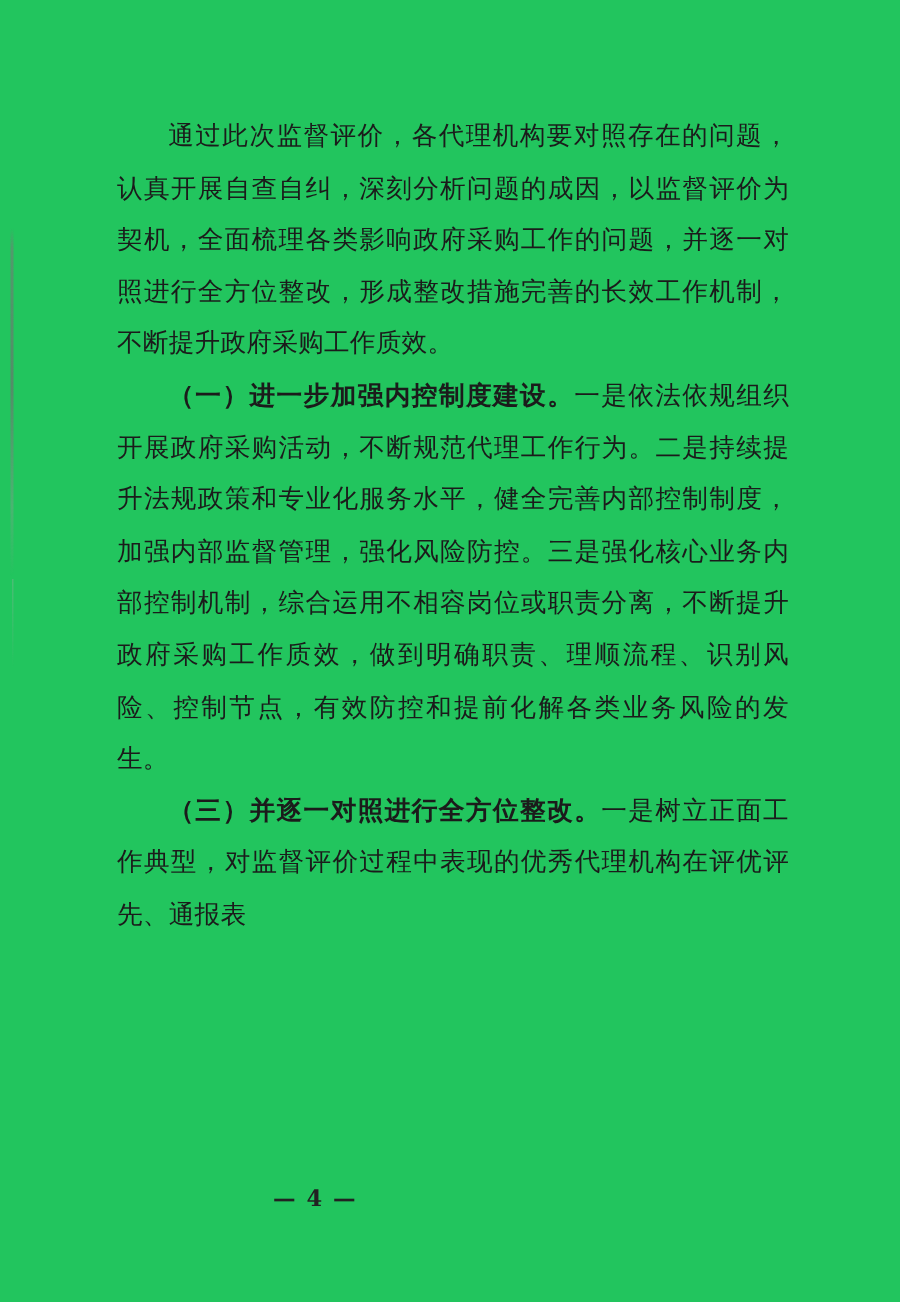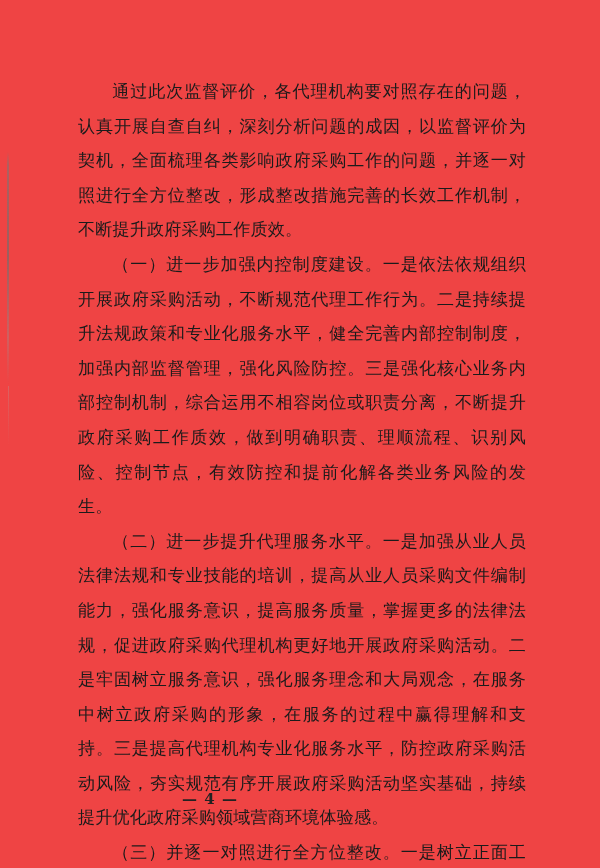--- a/index.html
+++ b/index.html
@@ -12,21 +12,21 @@
     width: 600px;
     height: 868px;
     overflow: hidden;
     font-family: "DejaVu Serif", "Liberation Serif", serif;
   }
 
   #page {
     position: relative;
     width: 600px;
     height: 868px;
-    background: #ef4444;
+    background: #22c55e;
     box-sizing: border-box;
   }
 
   
   #scan-streak {
     position: absolute;
     left: 7px;
     top: 152px;
     width: 2px;
     height: 232px;
@@ -68,21 +68,21 @@
     color: #1b1b1b;
     text-align: justify;
     text-justify: inter-character;
     text-indent: 2em;
     word-break: break-all;
     -webkit-font-smoothing: antialiased;
   }
   .para:last-child { text-align: justify; }
 
   .para b, .heading-run {
-    font-weight: 400;
+    font-weight: 700;
     letter-spacing: 0.2px;
   }
 
   #page-number {
     position: absolute;
     left: 0;
     top: 790px;
     width: 600px;
     text-align: center;
     font-size: 15px;
@@ -99,21 +99,20 @@
 
   <div id="scan-streak"></div>
   <div id="scan-streak-2"></div>
 
   <div id="body-text">
 
     <p class="para"><span class="heading-run"></span><span>通过此次监督评价，各代理机构要对照存在的问题，认真开展自查自纠，深刻分析问题的成因，以监督评价为契机，全面梳理各类影响政府采购工作的问题，并逐一对照进行全方位整改，形成整改措施完善的长效工作机制，不断提升政府采购工作质效。</span></p>
 
     <p class="para"><span class="heading-run">（一）进一步加强内控制度建设。</span><span>一是依法依规组织开展政府采购活动，不断规范代理工作行为。二是持续提升法规政策和专业化服务水平，健全完善内部控制制度，加强内部监督管理，强化风险防控。三是强化核心业务内部控制机制，综合运用不相容岗位或职责分离，不断提升政府采购工作质效，做到明确职责、理顺流程、识别风险、控制节点，有效防控和提前化解各类业务风险的发生。</span></p>
 
-    <p class="para"><span class="heading-run">（二）进一步提升代理服务水平。</span><span>一是加强从业人员法律法规和专业技能的培训，提高从业人员采购文件编制能力，强化服务意识，提高服务质量，掌握更多的法律法规，促进政府采购代理机构更好地开展政府采购活动。二是牢固树立服务意识，强化服务理念和大局观念，在服务中树立政府采购的形象，在服务的过程中赢得理解和支持。三是提高代理机构专业化服务水平，防控政府采购活动风险，夯实规范有序开展政府采购活动坚实基础，持续提升优化政府采购领域营商环境体验感。</span></p>
 
     <p class="para"><span class="heading-run">（三）并逐一对照进行全方位整改。</span><span>一是树立正面工作典型，对监督评价过程中表现的优秀代理机构在评优评先、通报表</span></p>
 
   </div>
 
   <div id="page-number"><span class="pn-inner">— 4 —</span></div>
 
 </div>
 
 </body></html>

